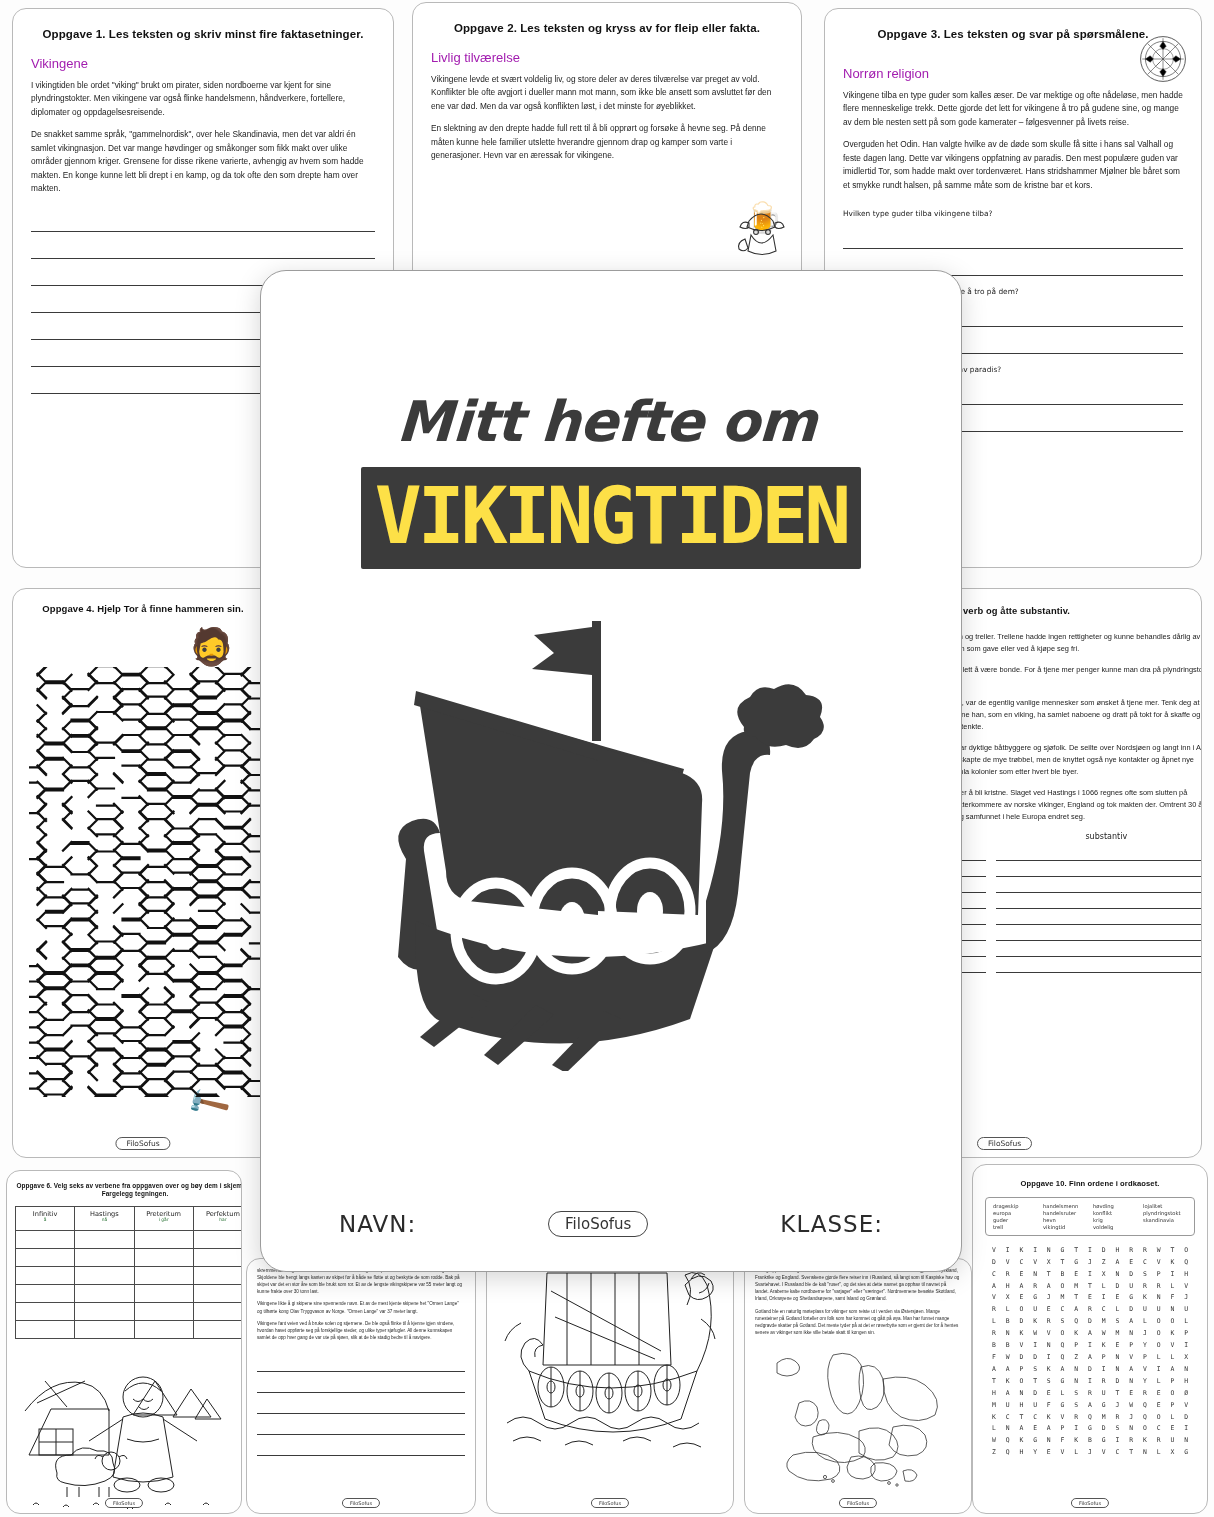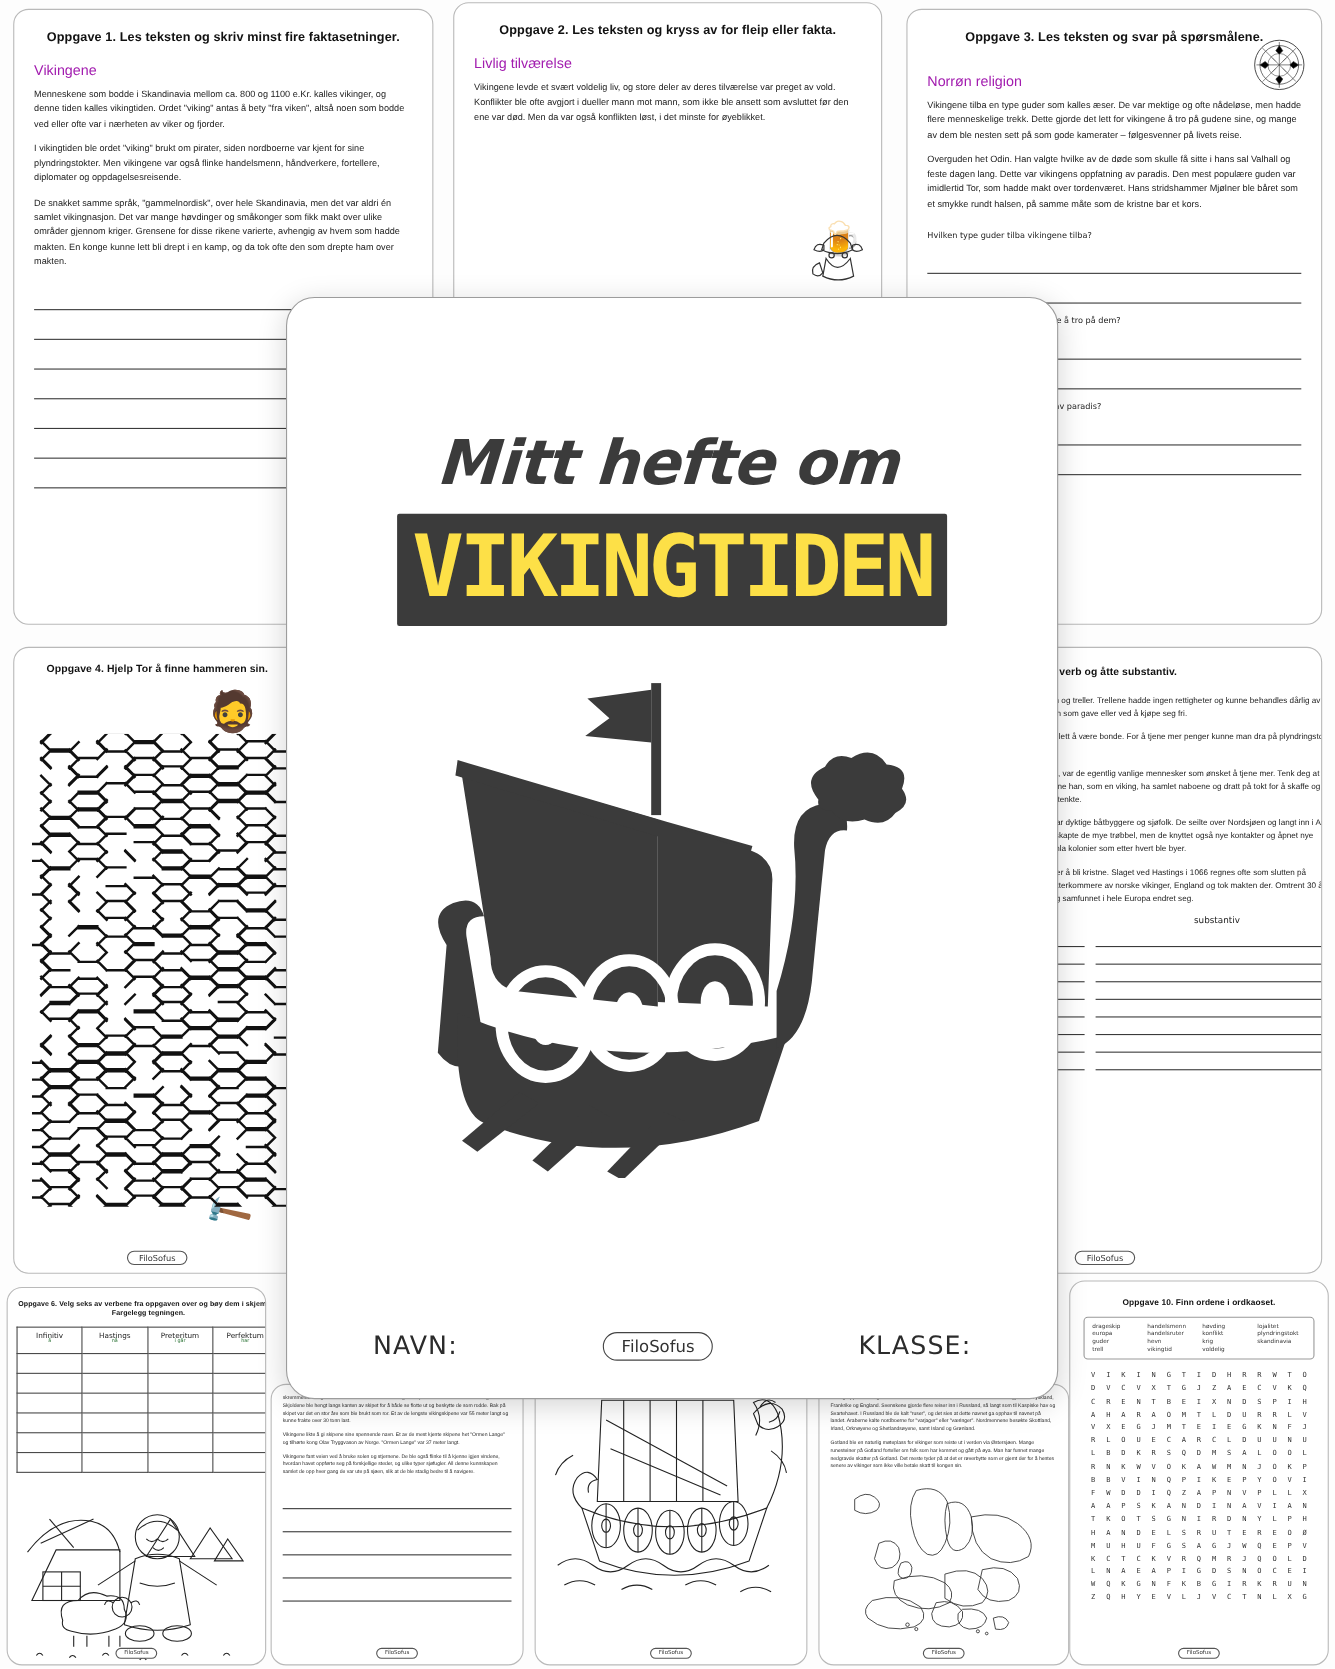--- a/index.html
+++ b/index.html
@@ -105,41 +105,41 @@
 </style>
 </head>
 <body>
 
 <div class="stage">
 
   <div class="page" id="p1" style="left:12px;top:8px;width:382px;height:560px;">
     <div class="pad">
       <div class="ttl">Oppgave 1. Les teksten og skriv minst fire faktasetninger.</div>
       <div class="h2">Vikingene</div>
-      <p class="bodytxt">Menneskene som bodde i Skandinavia mellom ca. 800 og 1100 e.Kr. kalles vikinger, og denne tiden kalles vikingtiden. Ordet "viking" antas å bety "fra viken", altså noen som bodde ved eller ofte var i nærheten av viker og fjorder.</p>
       <p class="bodytxt">I vikingtiden ble ordet "viking" brukt om pirater, siden nordboerne var kjent for sine plyndringstokter. Men vikingene var også flinke handelsmenn, håndverkere, fortellere, diplomater og oppdagelsesreisende.</p>
       <p class="bodytxt">De snakket samme språk, "gammelnordisk", over hele Skandinavia, men det var aldri én samlet vikingnasjon. Det var mange høvdinger og småkonger som fikk makt over ulike områder gjennom kriger. Grensene for disse rikene varierte, avhengig av hvem som hadde makten. En konge kunne lett bli drept i en kamp, og da tok ofte den som drepte ham over makten.</p>
       <div class="lines">
         <div class="rule"></div>
         <div class="rule"></div>
         <div class="rule"></div>
         <div class="rule"></div>
         <div class="rule"></div>
         <div class="rule"></div>
         <div class="rule"></div>
       </div>
     </div>
     <div class="brand" style="left:auto;right:30px;transform:none;">FiloSofus</div>
   </div>
 
   <div class="page" id="p2" style="left:412px;top:2px;width:390px;height:560px;">
     <div class="pad">
       <div class="ttl">Oppgave 2. Les teksten og kryss av for fleip eller fakta.</div>
       <div class="h2">Livlig tilværelse</div>
       <p class="bodytxt">Vikingene levde et svært voldelig liv, og store deler av deres tilværelse var preget av vold. Konflikter ble ofte avgjort i dueller mann mot mann, som ikke ble ansett som avsluttet før den ene var død. Men da var også konflikten løst, i det minste for øyeblikket.</p>
+      <p class="bodytxt">En slektning av den drepte hadde full rett til å bli opprørt og forsøke å hevne seg. På denne måten kunne hele familier utslette hverandre gjennom drap og kamper som varte i generasjoner. Hevn var en æressak for vikingene.</p>
     </div>
     <div class="fig" style="right:18px;top:200px;font-size:30px;">🍺</div>
     <svg style="position:absolute;right:10px;top:196px;" width="60" height="58" viewBox="0 0 60 58">
       <g fill="none" stroke="#333" stroke-width="1.1">
         <path d="M18 22 q12 -14 24 0 l2 6 q-14 7 -28 0z"></path>
         <path d="M18 24 q-7 -3 -9 4 q6 3 9 0z"></path>
         <path d="M44 24 q7 -3 9 4 q-6 3 -9 0z"></path>
         <circle cx="25" cy="33" r="2.4"></circle>
           <circle cx="37" cy="33" r="2.4"></circle>
         <path d="M20 36 q10 16 22 0 l3 16 q-14 7 -28 0z"></path>

